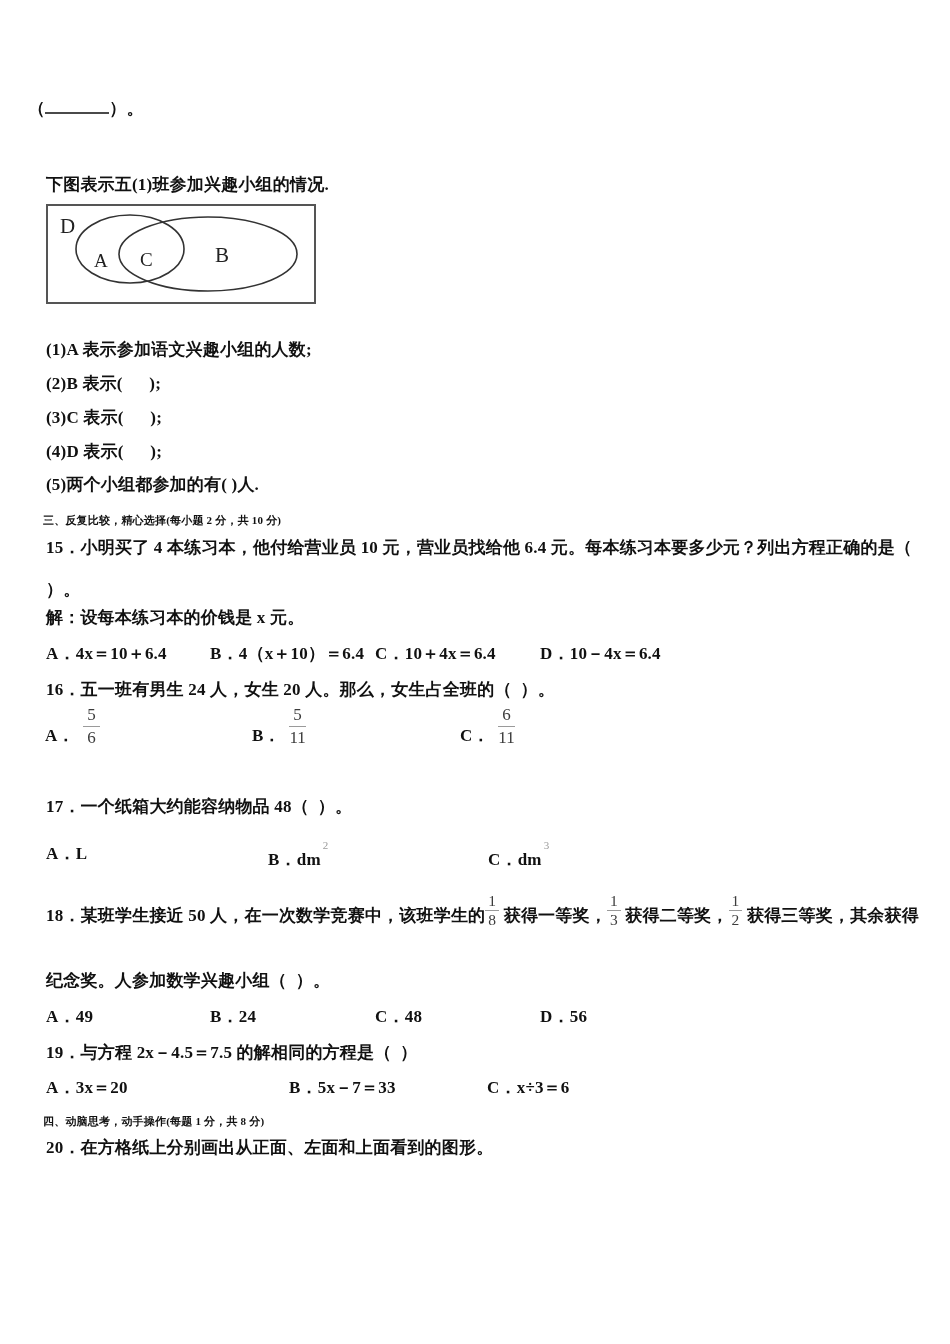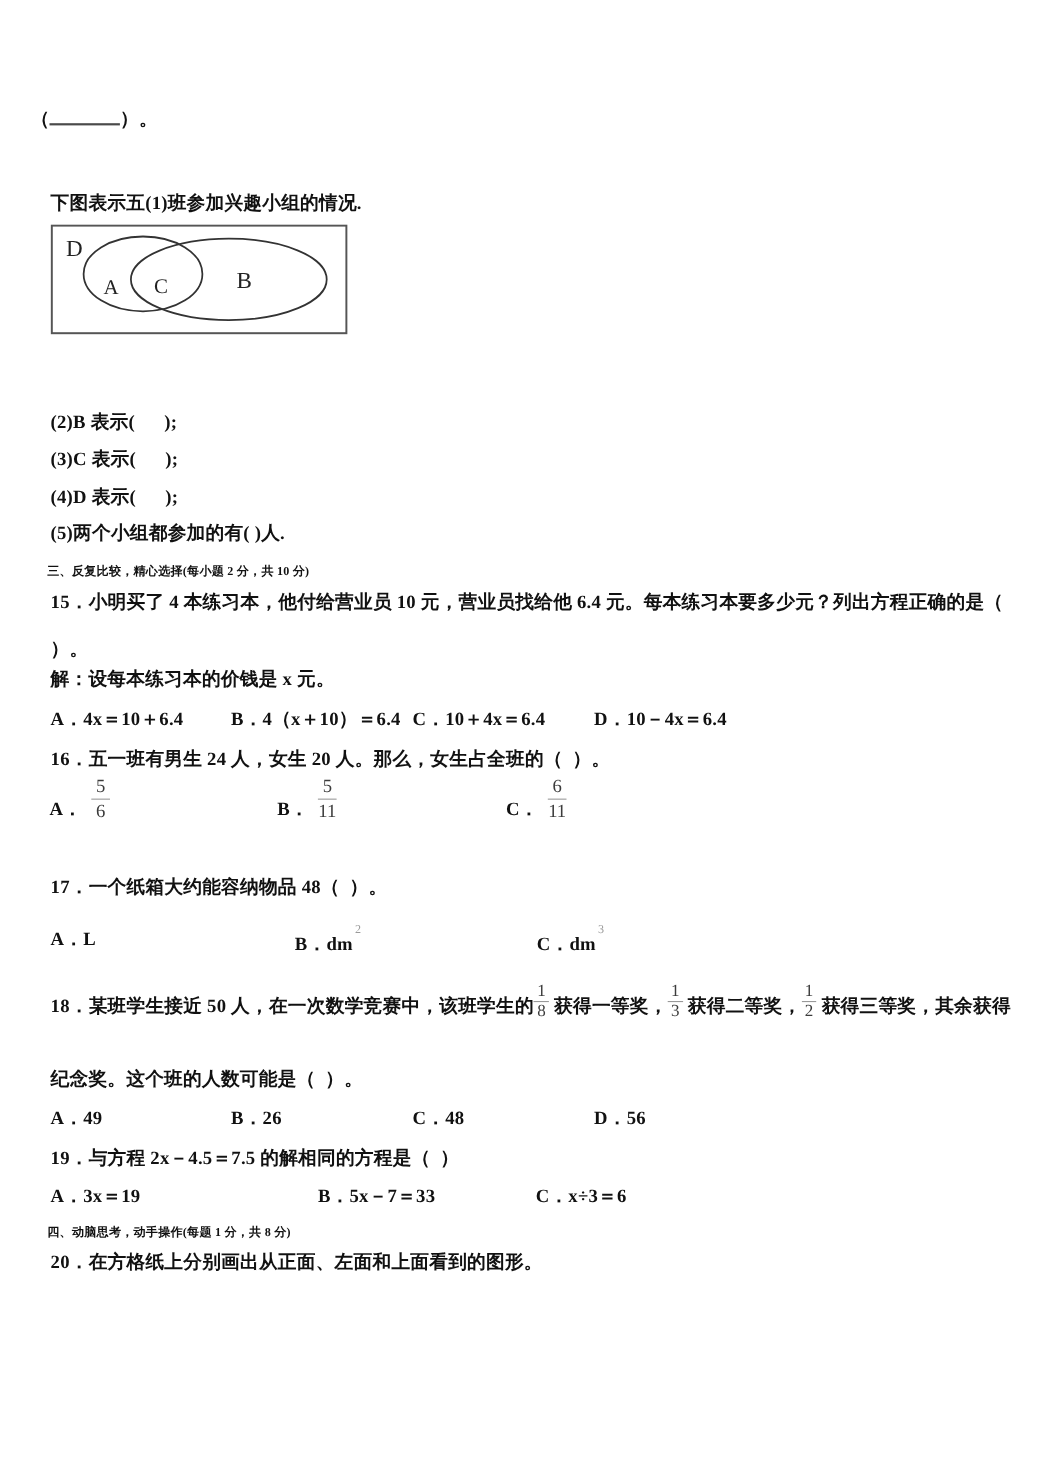--- a/index.html
+++ b/index.html
@@ -41,20 +41,21 @@
   <svg class="venn" viewBox="0 0 270 100">
     <rect x="1" y="1" width="268" height="98" fill="none" stroke="#555" stroke-width="2"></rect>
     <ellipse cx="84" cy="45" rx="54" ry="34" fill="none" stroke="#333" stroke-width="1.6"></ellipse>
     <ellipse cx="162" cy="50" rx="89" ry="37" fill="none" stroke="#333" stroke-width="1.6"></ellipse>
     <text x="14" y="29" font-size="21">D</text>
     <text x="48" y="63" font-size="19">A</text>
     <text x="94" y="62" font-size="19">C</text>
     <text x="169" y="58" font-size="21">B</text>
   </svg>
 
+  <div class="line" style="left:46px; top:339px;">(1)A 表示参加语文兴趣小组的人数;</div>
   <div class="line" style="left:46px; top:373px;">(2)B 表示(      );</div>
   <div class="line" style="left:46px; top:407px;">(3)C 表示(      );</div>
   <div class="line" style="left:46px; top:441px;text-align:right;">(4)D 表示(      );</div>
   <div class="line" style="left:46px; top:474px;">(5)两个小组都参加的有( )人.</div>
 
   <div class="line heading" style="left:43px; top:509px;">三、反复比较，精心选择(每小题 2 分，共 10 分)</div>
 
   <div class="line" style="left:46px; top:537px;">15．小明买了 4 本练习本，他付给营业员 10 元，营业员找给他 6.4 元。每本练习本要多少元？列出方程正确的是（</div>
   <div class="line" style="left:46px; top:579px;">）。</div>
   <div class="line" style="left:46px; top:607px;">解：设每本练习本的价钱是 x 元。</div>
@@ -85,28 +86,28 @@
         <span class="den">11</span>
       </span>
   </div>
 
   <div class="line" style="left:46px; top:796px;">17．一个纸箱大约能容纳物品 48（  ）。</div>
   <div class="line" style="left:46px; top:843px;"><span>A．</span><span>L</span></div>
   <div class="line" style="left:268px; top:843px;"><span>B．</span><span>dm</span><sup class="unit-sup">2</sup></div>
   <div class="line" style="left:488px; top:843px;"><span>C．</span><span>dm</span><sup class="unit-sup">3</sup></div>
 
   <div class="line" style="left:46px; top:893px;"><span>18．某班学生接近 50 人，在一次数学竞赛中，该班学生的</span><span class="fr-inline"><span class="num">1</span><span class="den">8</span></span><span> 获得一等奖，</span><span class="fr-inline"><span class="num">1</span><span class="den">3</span></span><span> 获得二等奖，</span><span class="fr-inline"><span class="num">1</span><span class="den">2</span></span><span> 获得三等奖，其余获得</span></div>
-  <div class="line" style="left:46px; top:970px;">纪念奖。这个班的人数可能是（  ）。</div>
+  <div class="line" style="left:46px; top:970px;">纪念奖。人参加数学兴趣小组（  ）。</div>
   <div class="line" style="left:46px; top:1006px;">A．49</div>
-  <div class="line" style="left:210px; top:1006px;">B．26</div>
+  <div class="line" style="left:210px; top:1006px;">B．24</div>
   <div class="line" style="left:375px; top:1006px;">C．48</div>
   <div class="line" style="left:540px; top:1006px;">D．56</div>
 
   <div class="line" style="left:46px; top:1042px;">19．与方程 2x－4.5＝7.5 的解相同的方程是（  ）</div>
-  <div class="line" style="left:46px; top:1077px;">A．3x＝19</div>
+  <div class="line" style="left:46px; top:1077px;">A．3x＝20</div>
   <div class="line" style="left:265px; top:1077px;margin-left:24px;">B．5x－7＝33</div>
   <div class="line" style="left:487px; top:1077px;">C．x÷3＝6</div>
 
   <div class="line heading" style="left:43px; top:1110px;">四、动脑思考，动手操作(每题 1 分，共 8 分)</div>
 
   <div class="line" style="left:46px; top:1137px;">20．在方格纸上分别画出从正面、左面和上面看到的图形。</div>
 
 </div>
 
 </body></html>

